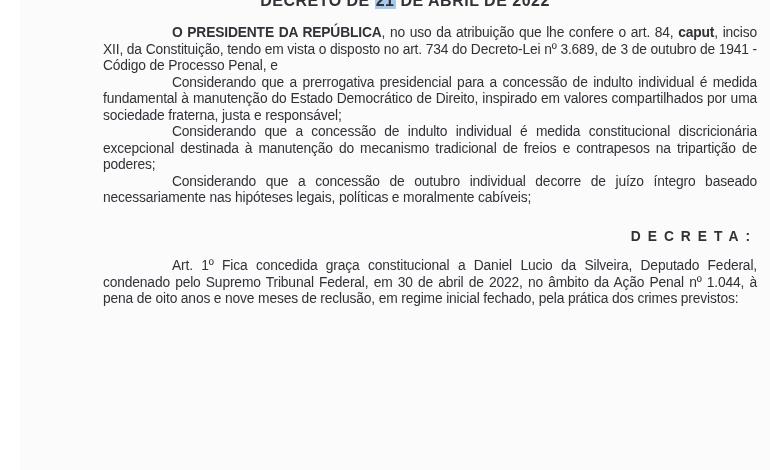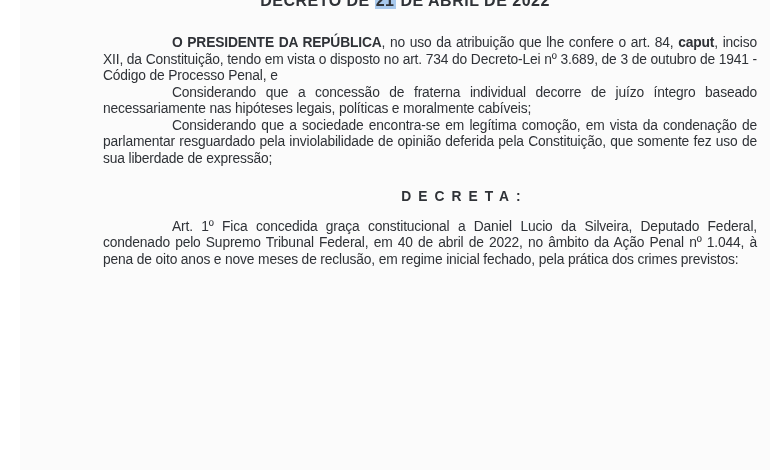--- a/index.html
+++ b/index.html
@@ -33,51 +33,52 @@
   }
   .hl {
     background: var(--selection-highlight, #a9c9ec);
     padding: 0 1px;
   }
   .doc {
     position: absolute;
     left: 83px;
     top: 0;
     width: 654px;
-    padding-top: 35px;
+    padding-top: 25px;
   }
   .para {
     margin: 0;
     text-indent: 69px;
     text-align: justify;
   }
   .para b { font-weight: 700; }
   .decreta {
     margin: 22px 0 13px 0;
     text-indent: 69px;
     font-weight: 700;
     letter-spacing: 7px;
-    text-align: center;
+    text-align: right;
   }
 </style>
 </head>
 <body>
 
 <div class="page">
 
   <div class="title"><span>DECRETO DE </span><span class="hl">21</span><span> DE ABRIL DE 2022</span></div>
 
   <div class="doc">
 
     <div>
         <p class="para"><b>O PRESIDENTE DA REPÚBLICA</b><span>, no uso da atribuição que lhe confere o art. 84, </span><b>caput</b><span>, inciso XII, da Constituição, tendo em vista o disposto no art. 734 do Decreto-Lei nº 3.689, de 3 de outubro de 1941 - Código de Processo Penal, e</span></p>
-        <p class="para"><span>Considerando que a concessão de fraterna individual decorre de juízo íntegro baseado necessariamente nas hipóteses legais, políticas e moralmente cabíveis;</span></p>
-        <p class="para"><span>Considerando que a sociedade encontra-se em legítima comoção, em vista da condenação de parlamentar resguardado pela inviolabilidade de opinião deferida pela Constituição, que somente fez uso de sua liberdade de expressão;</span></p>
+        <p class="para"><span>Considerando que a prerrogativa presidencial para a concessão de indulto individual é medida fundamental à manutenção do Estado Democrático de Direito, inspirado em valores compartilhados por uma sociedade fraterna, justa e responsável;</span></p>
+        <p class="para"><span>Considerando que a concessão de indulto individual é medida constitucional discricionária excepcional destinada à manutenção do mecanismo tradicional de freios e contrapesos na tripartição de poderes;</span></p>
+        <p class="para"><span>Considerando que a concessão de outubro individual decorre de juízo íntegro baseado necessariamente nas hipóteses legais, políticas e moralmente cabíveis;</span></p>
       </div>
 
     <p class="decreta">DECRETA:</p>
 
     <div>
-        <p class="para"><span>Art. 1º Fica concedida graça constitucional a Daniel Lucio da Silveira, Deputado Federal, condenado pelo Supremo Tribunal Federal, em 40 de abril de 2022, no âmbito da Ação Penal nº 1.044, à pena de oito anos e nove meses de reclusão, em regime inicial fechado, pela prática dos crimes previstos:</span></p>
+        <p class="para"><span>Art. 1º Fica concedida graça constitucional a Daniel Lucio da Silveira, Deputado Federal, condenado pelo Supremo Tribunal Federal, em 30 de abril de 2022, no âmbito da Ação Penal nº 1.044, à pena de oito anos e nove meses de reclusão, em regime inicial fechado, pela prática dos crimes previstos:</span></p>
       </div>
 
   </div>
 </div>
 
 </body></html>

